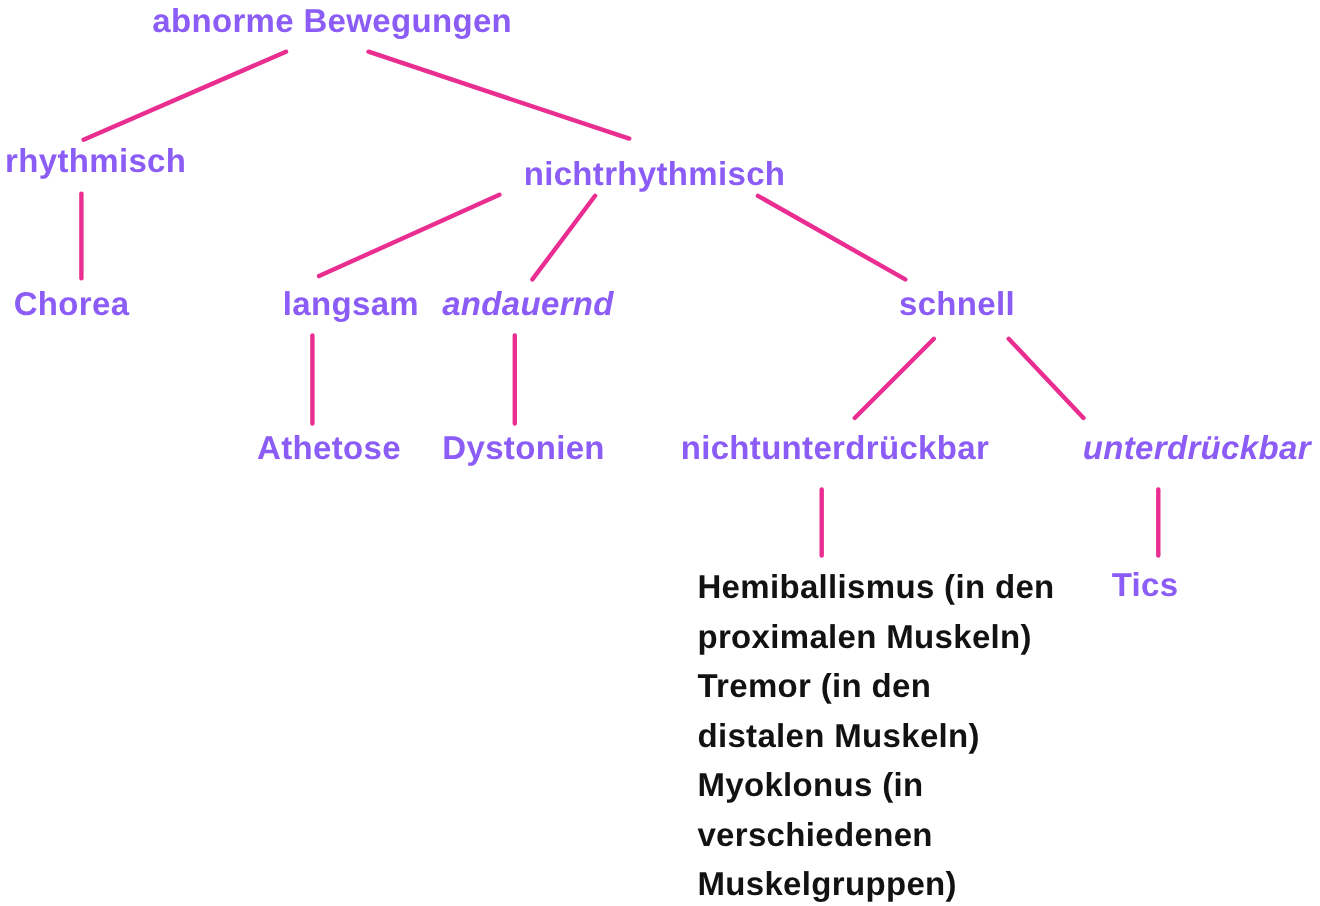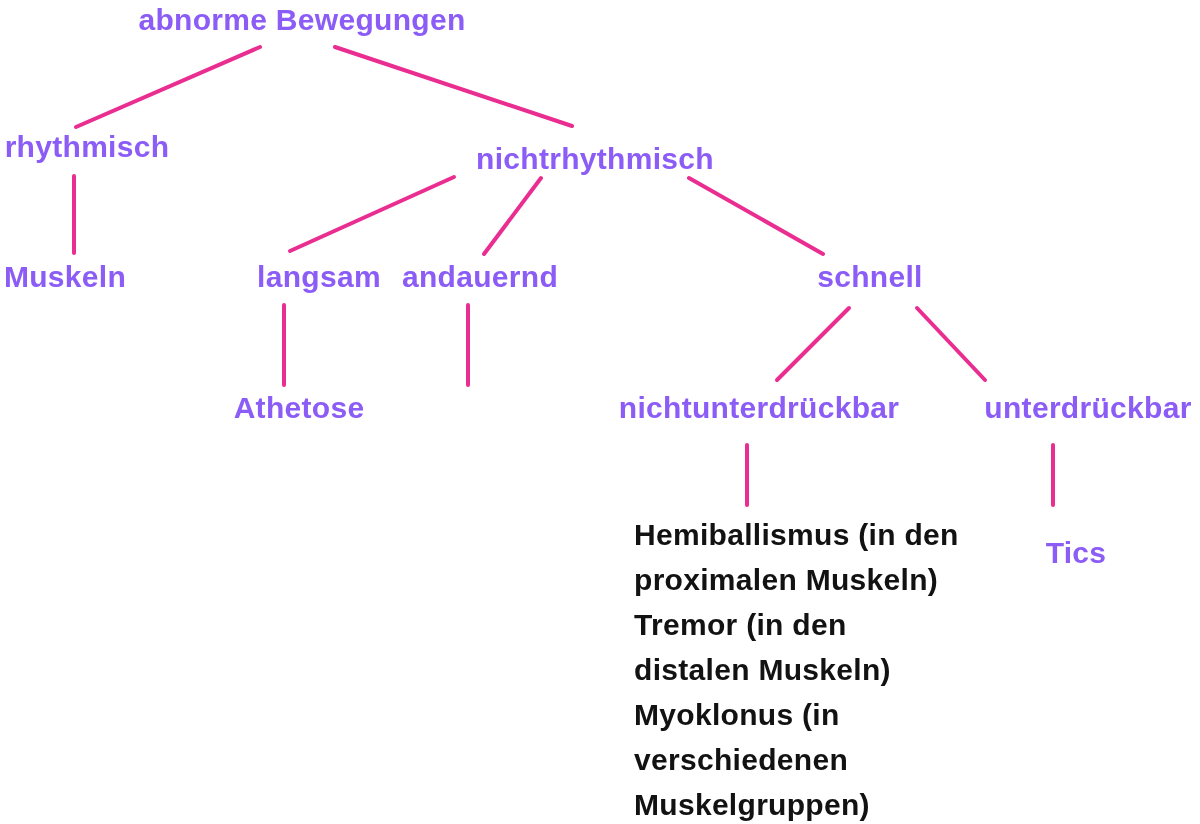--- a/index.html
+++ b/index.html
@@ -69,30 +69,31 @@
     <line x1="917" y1="308" x2="985" y2="380" stroke="#ea2d90"></line>
     <line x1="747" y1="445" x2="747" y2="505" stroke="#ea2d90"></line>
     <line x1="1053" y1="445" x2="1053" y2="505" stroke="#ea2d90"></line>
   </svg>
 
   <div class="node centered" style="left:302px;  top:2px;">abnorme Bewegungen</div>
 
   <div class="node centered" style="left:87px;   top:129px;">rhythmisch</div>
   <div class="node centered" style="left:595px;  top:129px;margin-top:12px;">nichtrhythmisch</div>
 
-  <div class="node centered" style="left:65px;   top:259px;">Muskeln</div>
+  <div class="node centered" style="left:65px;   top:259px;">Chorea</div>
   <div class="node centered" style="left:287px;  top:259px;margin-left:32px;">langsam</div>
-  <div class="node centered" style="left:480px;  top:259px;">andauernd</div>
+  <div class="node centered" style="left:480px;  top:259px;font-style:italic;">andauernd</div>
   <div class="node centered" style="left:870px;  top:259px;">schnell</div>
 
   <div class="node centered" style="left:279px;  top:390px;margin-left:20px;">Athetose</div>
+  <div class="node centered" style="left:476px;  top:390px;">Dystonien</div>
   <div class="node centered" style="left:759px;  top:390px;">nichtunterdrückbar</div>
-  <div class="node centered" style="left:1088px; top:390px;">unterdrückbar</div>
+  <div class="node centered" style="left:1088px; top:390px;font-style:italic;">unterdrückbar</div>
 
-  <div class="node centered" style="left:1076px; top:515px;margin-top:20px;">Tics</div>
+  <div class="node centered" style="left:1041px; top:515px;">Tics</div>
 
   <div class="textblock" style="left:594px; top:512px;">
     <div class="tline">Hemiballismus (in den</div>
     <div class="tline">proximalen Muskeln)</div>
     <div class="tline">Tremor (in den</div>
     <div class="tline">distalen Muskeln)</div>
     <div class="tline">Myoklonus (in</div>
     <div class="tline">verschiedenen</div>
     <div class="tline">Muskelgruppen)</div>
   </div>

